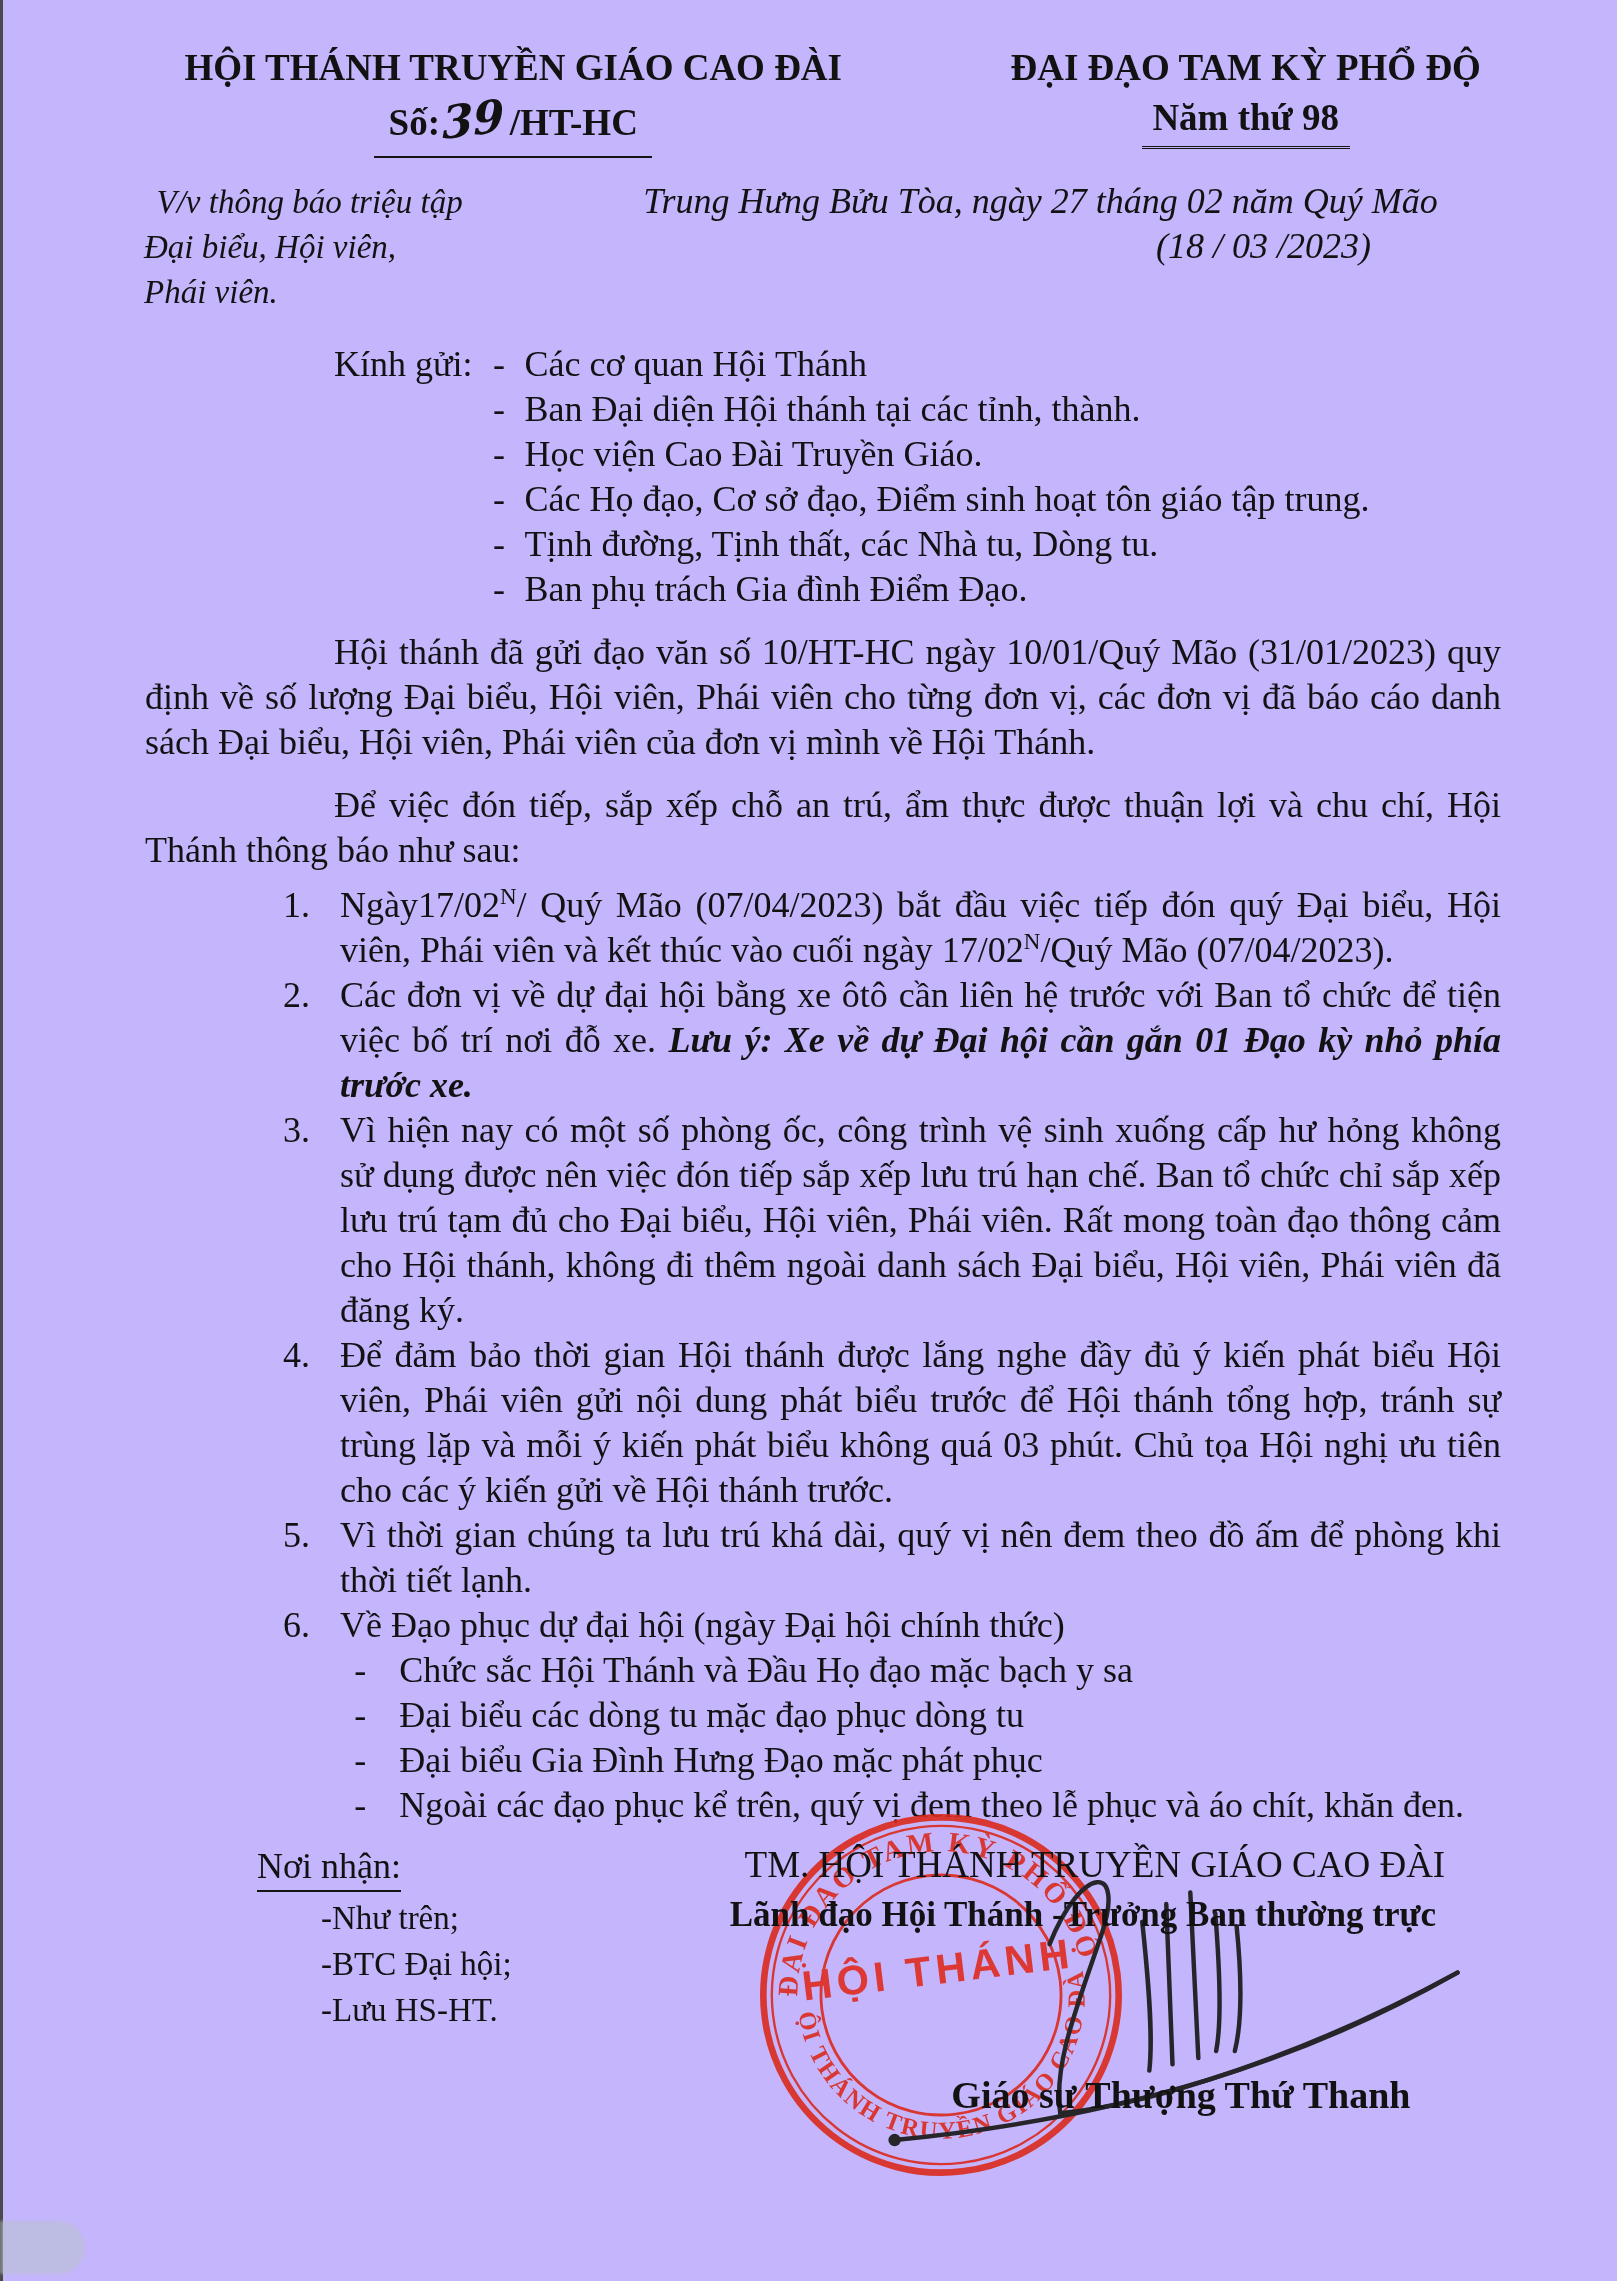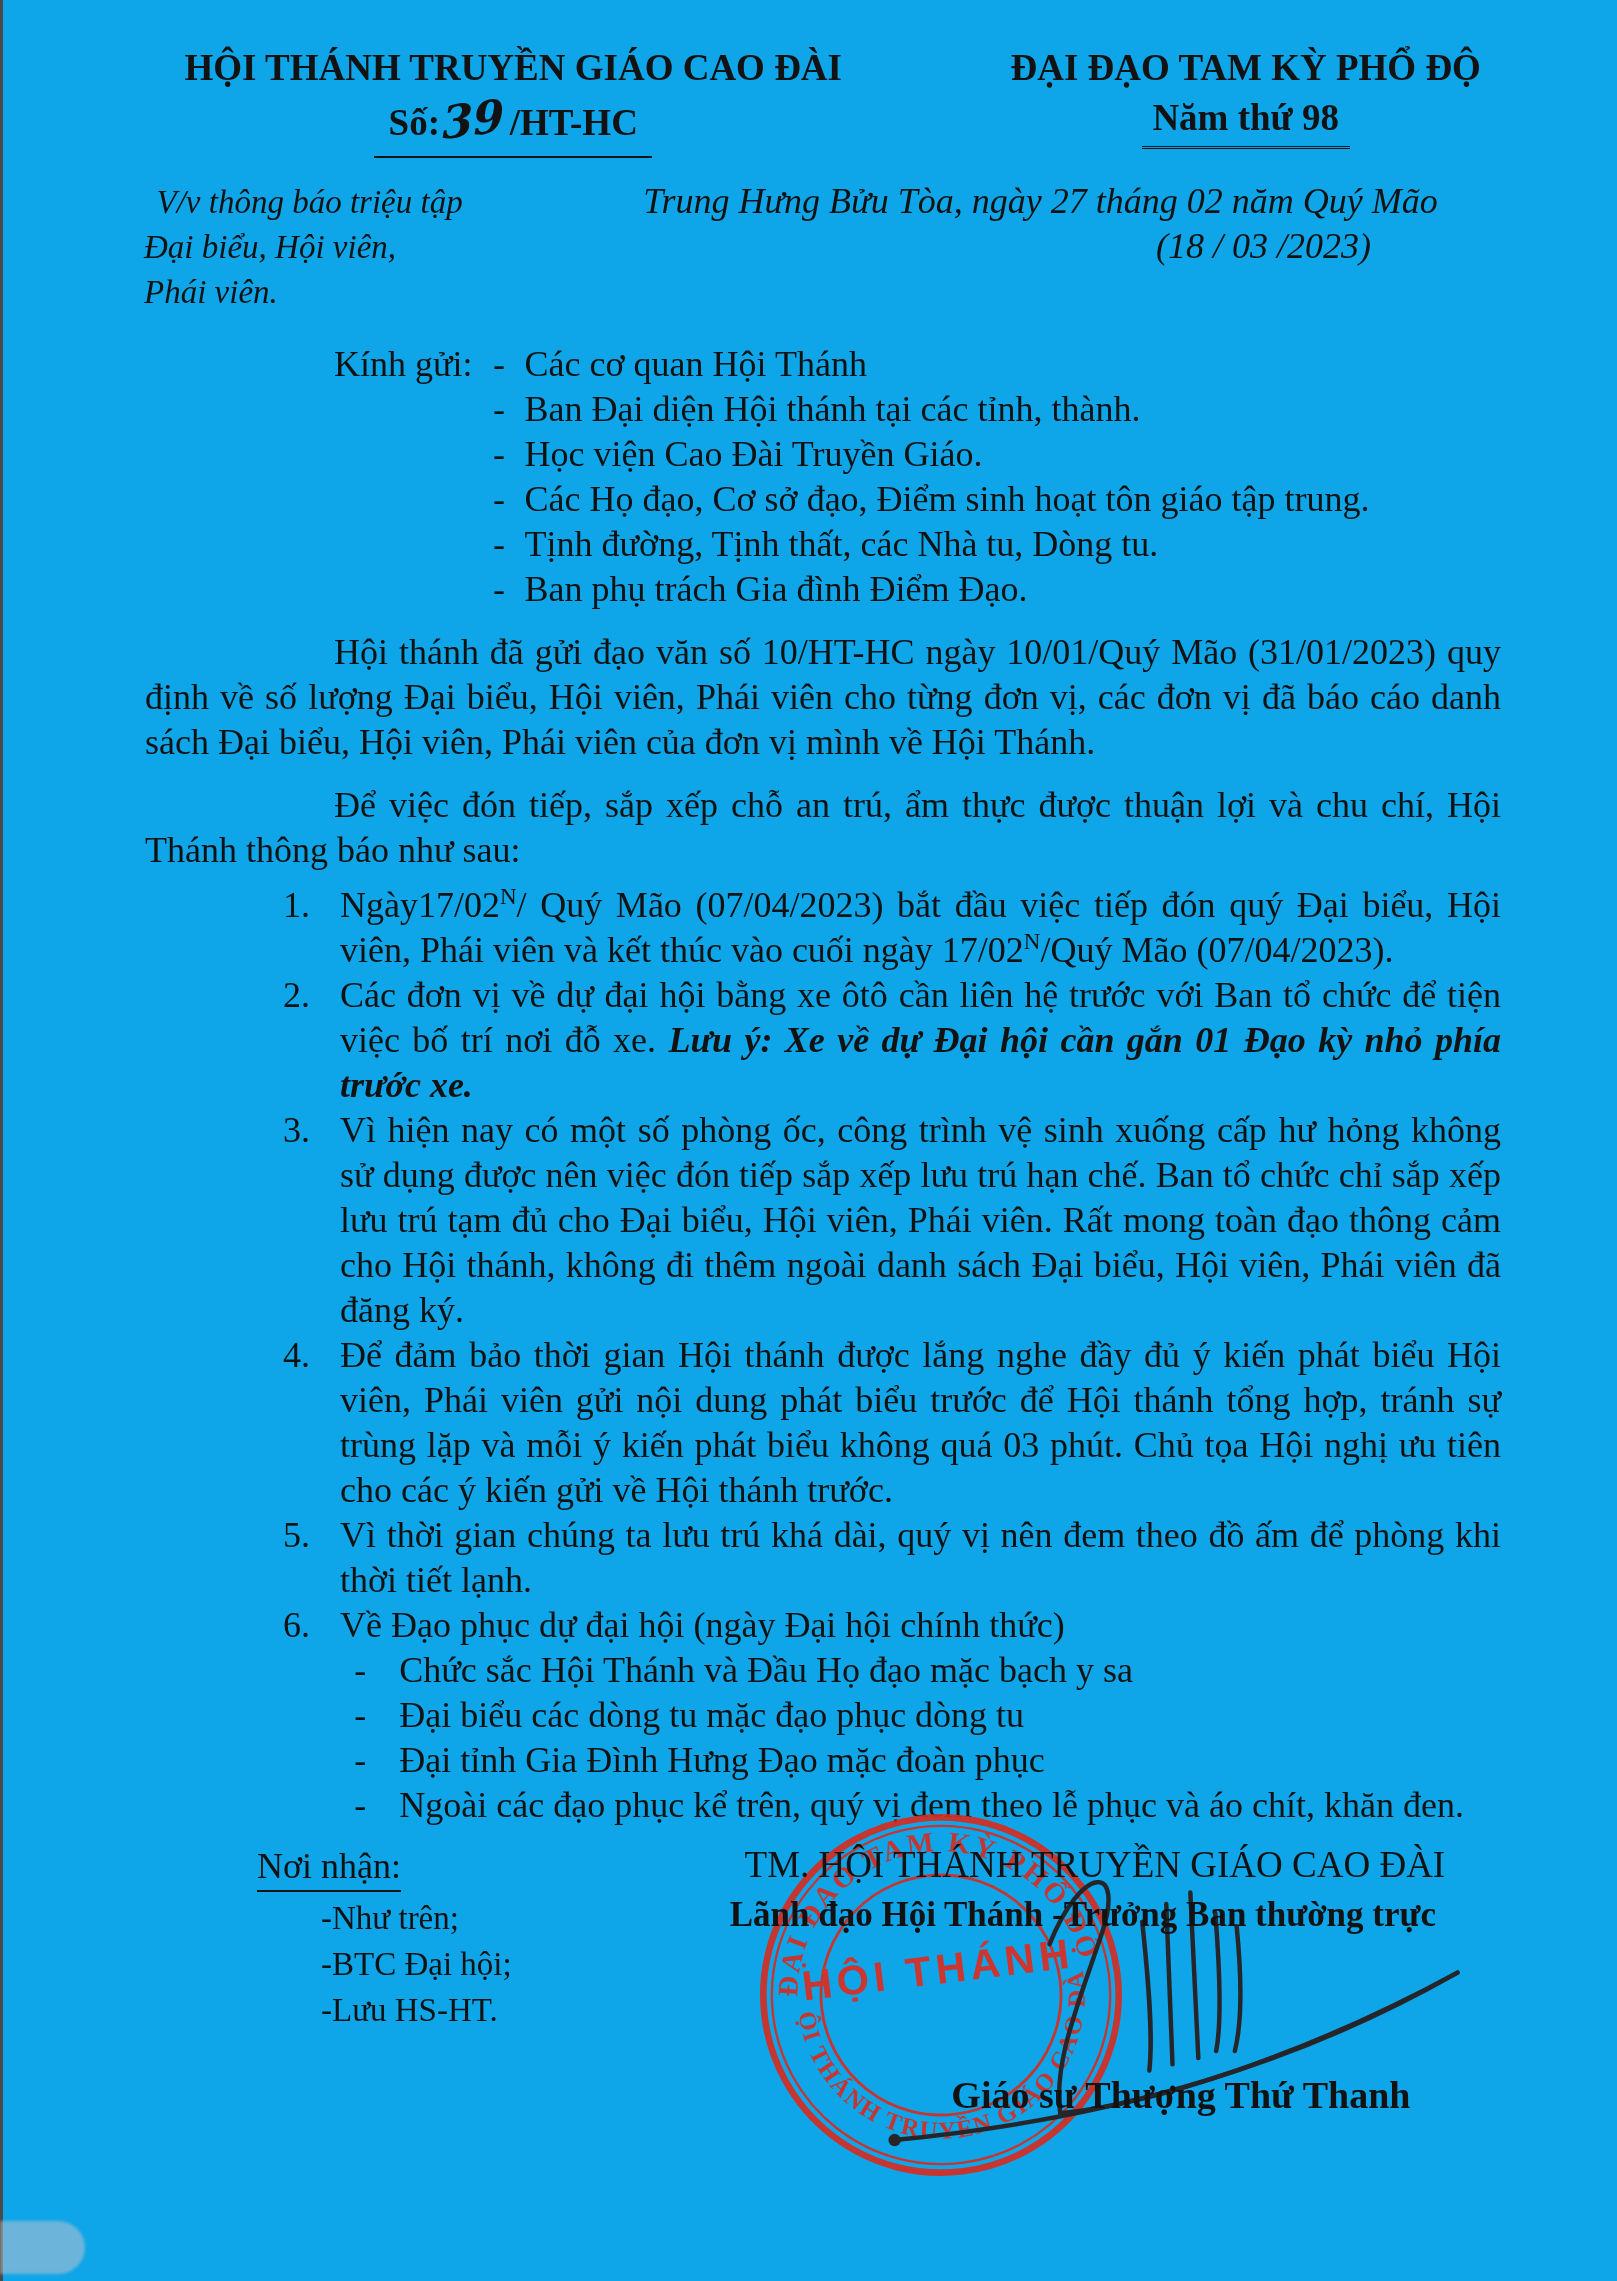--- a/index.html
+++ b/index.html
@@ -1,18 +1,18 @@
 <!DOCTYPE html>
 <html style="font-size:14.3px"><head>
 <meta charset="utf-8">
 <style>
   html,body{margin:0;padding:0;background:#e8e8e6;}
   .page{
     width:1617px;height:2281px;position:relative;margin:0 auto;
-    background:#0ea5e9;color:#121212;overflow:hidden;
+    background:#c4b5fd;color:#121212;overflow:hidden;
     font-family:"Liberation Serif",serif;
   }
   .scan-edge-left{position:absolute;left:0;top:0;width:2.7px;height:100%;background:#4a4a48;}
   .scan-smudge{position:absolute;left:0;bottom:7.1px;width:85px;height:53px;background:#b9c2cc;opacity:.55;border-radius:0 36px 36px 0;filter:blur(1.8px);}
 
   
   .header{display:flex;padding:46px 27px 0 125px;}
   .header-left{width:53%;text-align:center;}
   .header-right{width:47%;text-align:center;}
   .org-name,.motto{font-weight:bold;font-size:37px;white-space:nowrap;}
@@ -149,21 +149,21 @@
       <div class="nnum">5.</div>
       <div class="ntext">Vì thời gian chúng ta lưu trú khá dài, quý vị nên đem theo đồ ấm để phòng khi thời tiết lạnh.</div>
     </div>
     <div class="nitem">
       <div class="nnum">6.</div>
       <div class="ntext">
         <div>Về Đạo phục dự đại hội (ngày Đại hội chính thức)</div>
         <div class="sublist">
           <div class="subitem">Chức sắc Hội Thánh và Đầu Họ đạo mặc bạch y sa</div>
           <div class="subitem">Đại biểu các dòng tu mặc đạo phục dòng tu</div>
-          <div class="subitem">Đại tỉnh Gia Đình Hưng Đạo mặc đoàn phục</div>
+          <div class="subitem">Đại biểu Gia Đình Hưng Đạo mặc phát phục</div>
           <div class="subitem">Ngoài các đạo phục kể trên, quý vị đem theo lễ phục và áo chít, khăn đen.</div>
         </div>
       </div>
     </div>
   </div>
 
   <div class="footer">
     <div class="f-left">
       <span class="noi-label">Nơi nhận:</span>
       <div class="noi-items">

